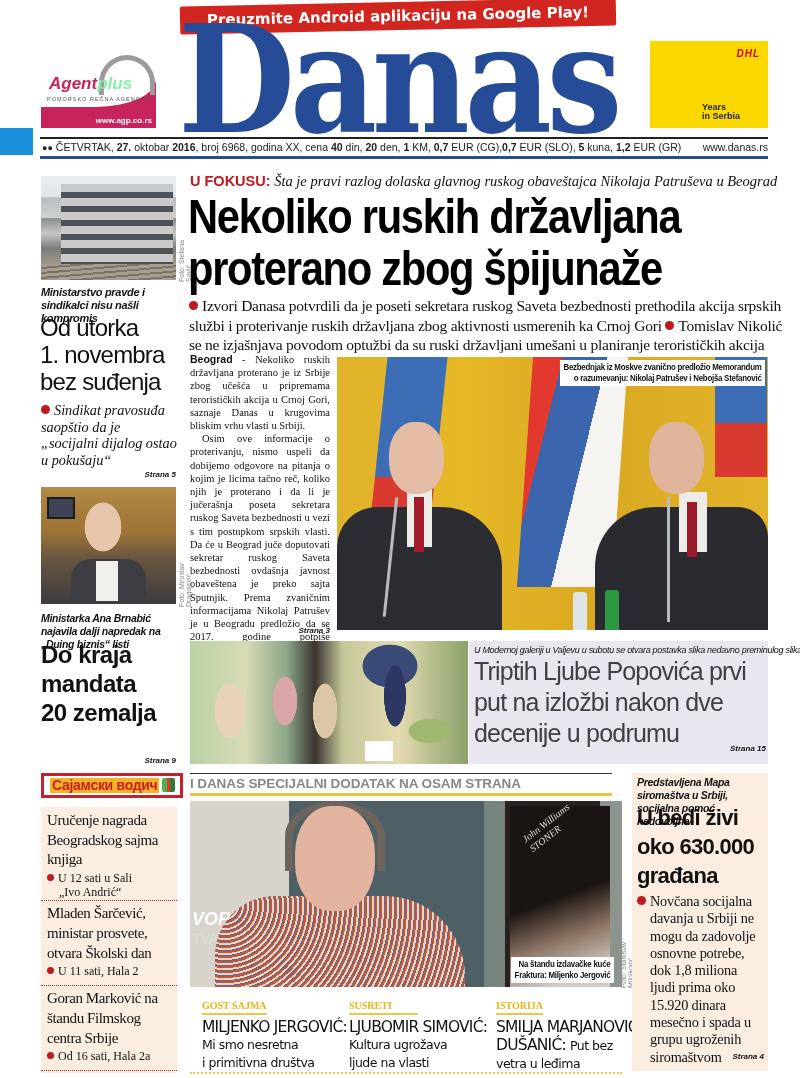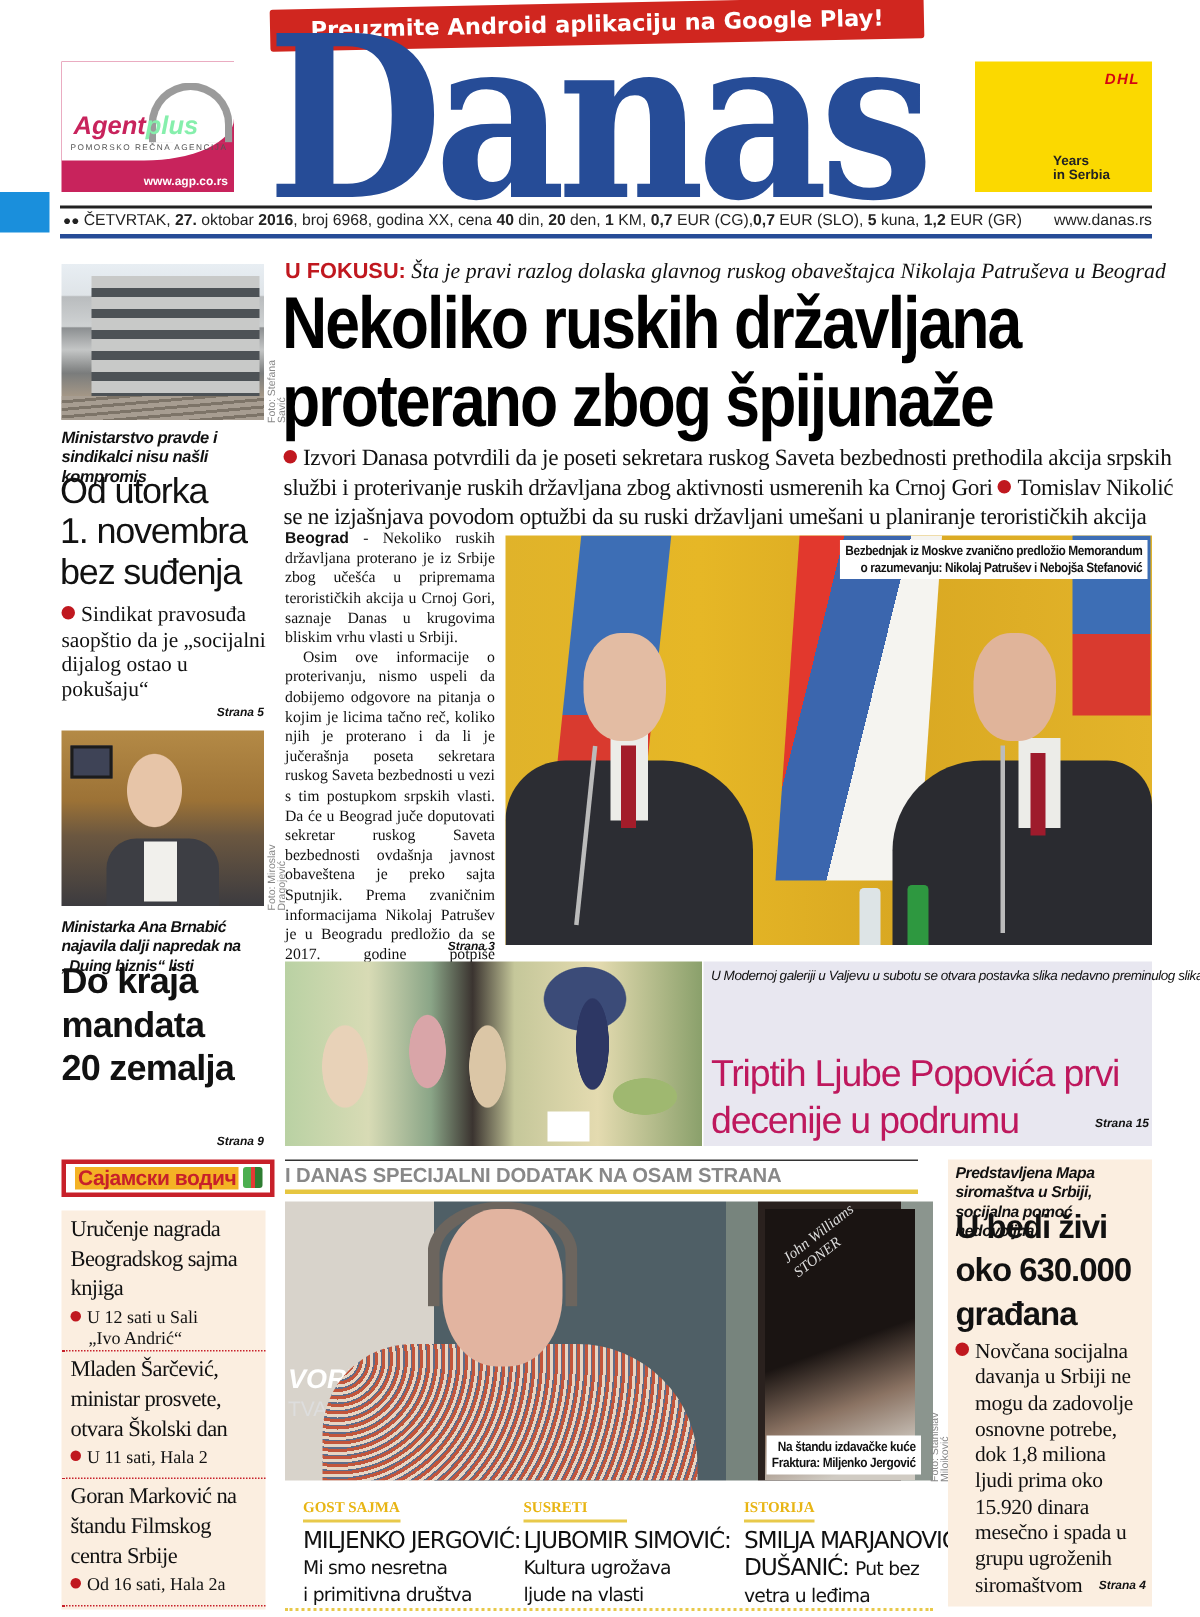--- a/index.html
+++ b/index.html
@@ -142,21 +142,21 @@
       radial-gradient(ellipse 20px 40px at 95px 60px, #d9a5a8 0 60%, transparent 62%),
       radial-gradient(ellipse 20px 45px at 135px 70px, #dbc6a6 0 60%, transparent 62%),
       radial-gradient(ellipse 18px 50px at 205px 55px, #2d3764 0 60%, transparent 62%),
       radial-gradient(ellipse 45px 35px at 200px 25px, #3b4b78 0 60%, transparent 62%),
       radial-gradient(ellipse 35px 20px at 240px 90px, #9fb870 0 60%, transparent 62%),
       linear-gradient(90deg, #b9d1a3 0%, #d8dbb5 20%, #8aa587 35%, #3b3430 45%, #c5c79a 55%, #e4dbb0 75%, #8aa06b 100%);
   }
   .triptih-img .w { position: absolute; left: 175px; top: 100px; width: 28px; height: 20px; background: #fff; }
   .triptih-box { left: 469px; top: 641px; width: 299px; height: 123px; background: #e8e7f0; }
   .triptih-kicker { left: 474px; top: 645px; width: 300px; font: italic 9px/11px "Liberation Sans", sans-serif; white-space: nowrap; letter-spacing: -0.3px; }
-  .triptih-head { left: 474px; top: 656px; width: 300px; font: 25px/31px "Liberation Sans", sans-serif; letter-spacing: -0.8px; color: #be185d; margin-top: 45px; }
+  .triptih-head { left: 474px; top: 656px; width: 300px; font: 25px/31px "Liberation Sans", sans-serif; letter-spacing: -0.8px; color: #404040; }
   .strana15 { left: 720px; top: 744px; width: 46px; }
 
   
   .spec-top { left: 190px; top: 773px; width: 422px; height: 1px; background: #333; }
   .spec-title { left: 190px; top: 776px; width: 422px; font: bold 13.5px/16px "Liberation Sans", sans-serif; color: #888; letter-spacing: -0.1px; }
   .spec-rule { left: 190px; top: 793px; width: 422px; height: 3px; background: #e6c640; }
   .spec-photo {
     left: 190px; top: 801px; width: 432px; height: 186px;
     background: linear-gradient(90deg, #d8d3cb 0 23%, #4f5f66 23% 68%, #77847d 68% 73%, #2a211e 73% 95%, #8b958e 95%);
   }
@@ -235,21 +235,21 @@
   <div class="b"></div>
   <div class="step"></div>
 </div>
 <div class="abs credit" style="left:178px; top:232px; height:50px;">Foto: Stefana Savić</div>
 <div class="abs kicker-it" style="left:41px; top:286px; width:140px;">Ministarstvo pravde i sindikalci nisu našli kompromis</div>
 <div class="abs h-light" style="left:40px; top:314px; width:145px; font-size:24px; line-height:27px;">
   <div>Od utorka</div>
   <div>1. novembra</div>
   <div>bez suđenja</div>
 </div>
-<div class="abs serif" style="left:41px; top:402px; width:140px; font-size:14.3px; line-height:16.5px;">
+<div class="abs serif" style="left:41px; top:402px; width:140px; font-size:14.3px; line-height:16.5px;font-style:italic;">
   <span class="bullet"></span><span>Sindikat pravosuđa saopštio da je „socijalni dijalog ostao u pokušaju“</span>
 </div>
 <div class="abs strana" style="left:130px; top:470px; width:46px;">Strana 5</div>
 
 <div class="abs photo ana-photo">
   <div class="tv"></div>
   <div class="suit"></div>
   <div class="shirt"></div>
 </div>
 <div class="abs credit" style="left:178px; top:545px; height:62px;">Foto: Miroslav Dragojević</div>
@@ -324,20 +324,21 @@
   </div>
 </div>
 
 <div class="abs photo triptih-img">
   <div class="w"></div>
 </div>
 <div class="abs triptih-box"></div>
 <div class="abs triptih-kicker">U Modernoj galeriji u Valjevu u subotu se otvara postavka slika nedavno preminulog slikara</div>
 <div class="abs triptih-head">
   <div>Triptih Ljube Popovića prvi</div>
+  <div>put na izložbi nakon dve</div>
   <div>decenije u podrumu</div>
 </div>
 <div class="abs strana strana15">Strana 15</div>
 
 <div class="abs spec-top"></div>
 <div class="abs spec-title">I DANAS SPECIJALNI DODATAK NA OSAM STRANA</div>
 <div class="abs spec-rule"></div>
 <div class="abs photo spec-photo">
   <div class="vortex">VORTEX</div>
   <div class="tvard">TVARE</div>

